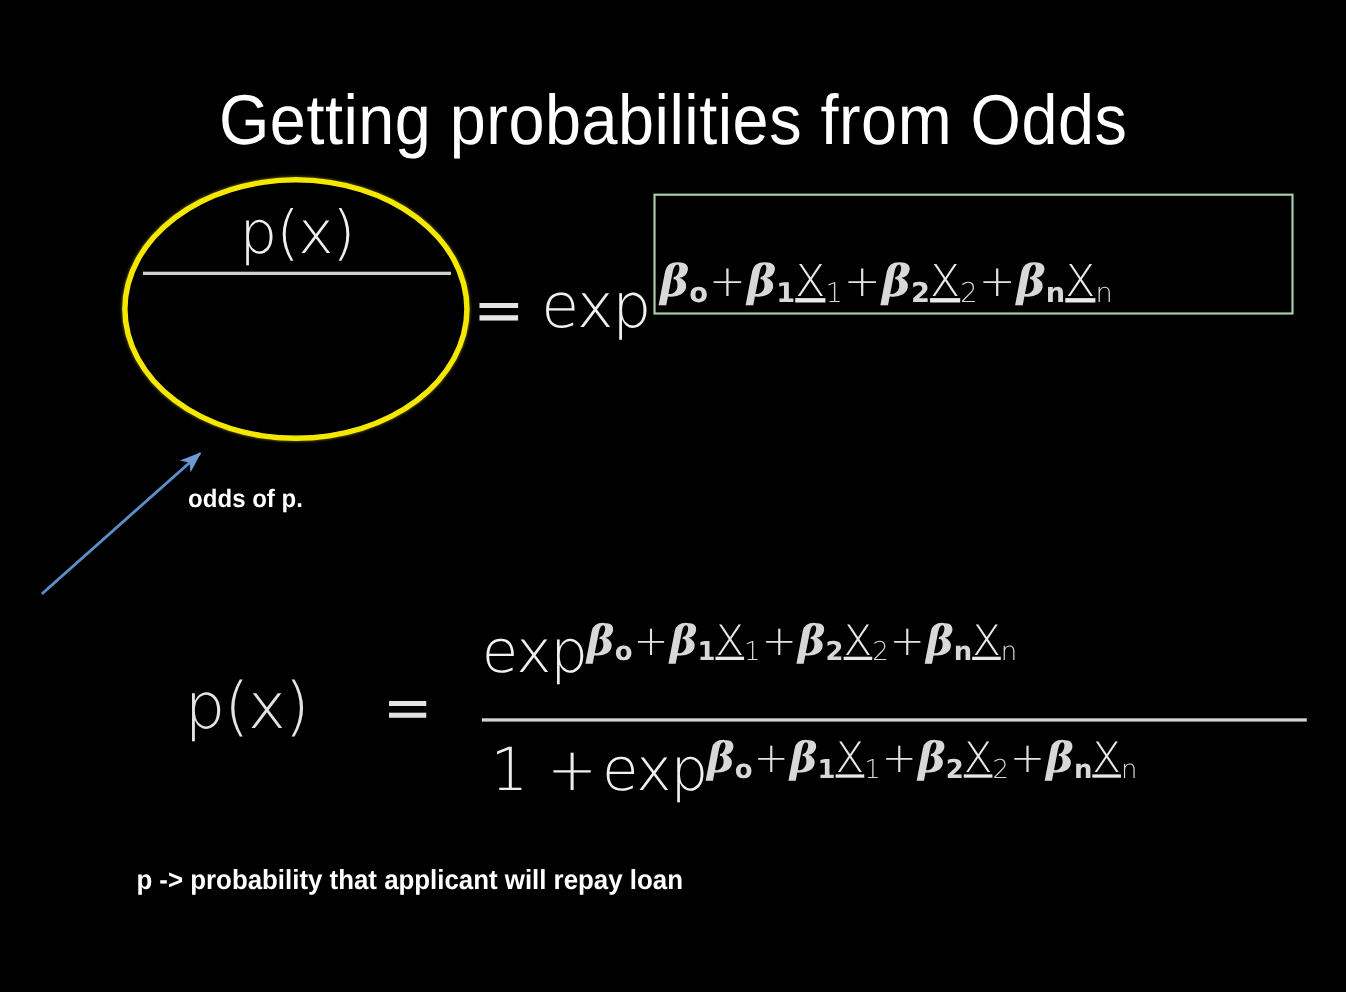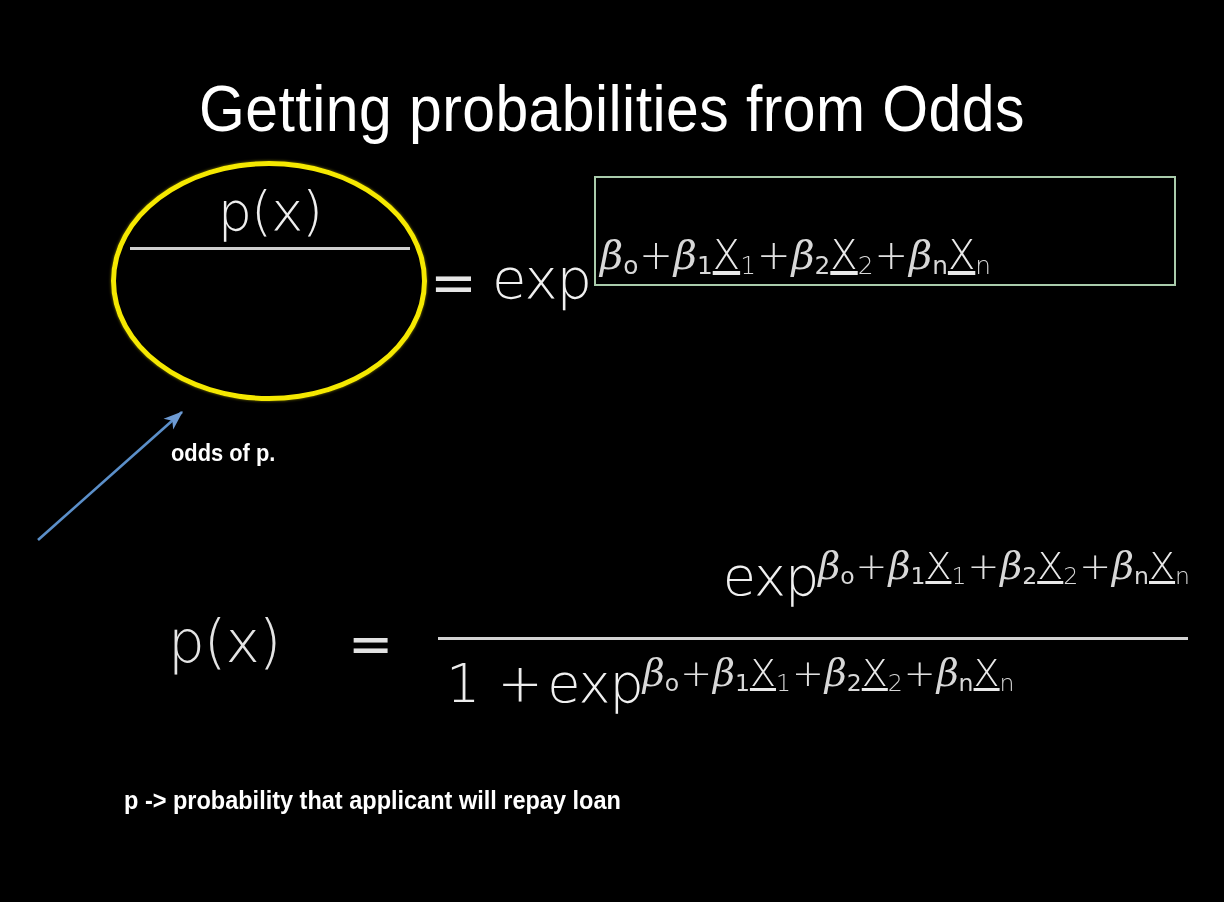--- a/index.html
+++ b/index.html
@@ -38,21 +38,21 @@
 
   
   .math {
     color: #e9e9e9;
     font-family: "DejaVu Sans", sans-serif;
     font-weight: 300;
   }
   .beta {
     font-family: "DejaVu Serif", serif;
     font-style: italic;
-    font-weight: 400;
+    font-weight: 700;
     color: #d8d8d8;
   }
   .sub {
     font-size: 0.62em;
     vertical-align: -0.22em;
     font-family: "DejaVu Sans", sans-serif;
     font-style: normal;
     color: #d8d8d8;
   }
   .xvar {
@@ -185,22 +185,23 @@
   }
   #eq2-frac {
     position: absolute;
     left: 438px;
     top: 545px;
     width: 752px;
   }
   #eq2-numer {
     position: relative;
     height: 92px;
-    text-align: right;
-    white-space: nowrap;
+    text-align: left;
+    white-space: nowrap;
+    margin-top: 16px;
   }
   #eq2-numer .exp-word {
     font-size: 54px;
     color: #f0f0f0;
     font-family: "DejaVu Sans", sans-serif;
     font-weight: 300;
     letter-spacing: -1px;
   }
   #eq2-numer .exp-arg {
     font-size: 38px;

